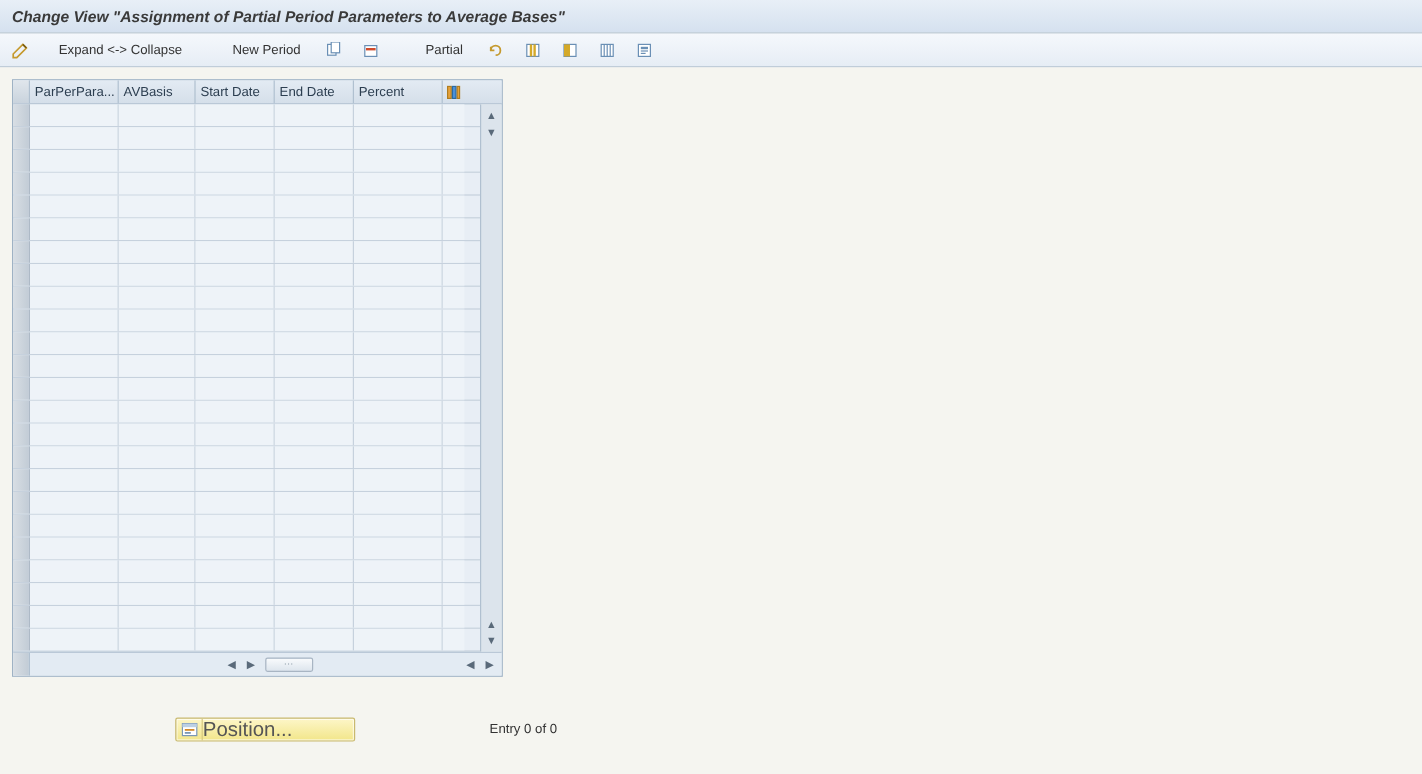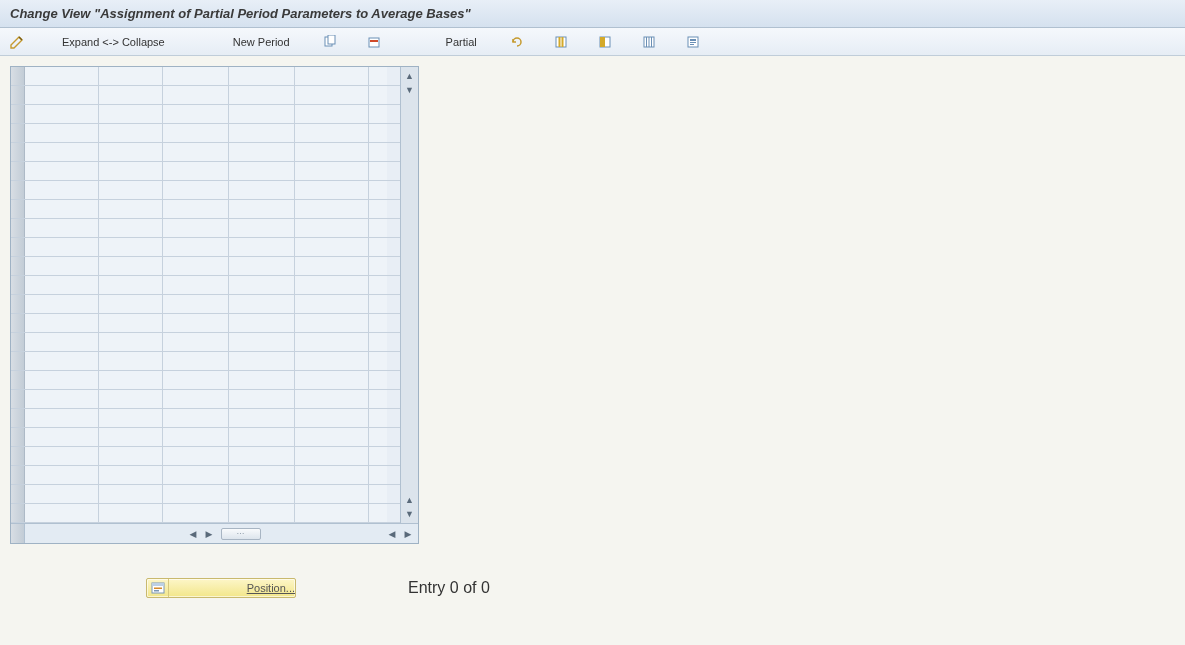--- a/index.html
+++ b/index.html
@@ -24,21 +24,21 @@
       font-size: 13px;
       color: #3a3a3a;
     }
     .toolbar {
       background: linear-gradient(to bottom, #f5f8fc 0%, #e6edf5 100%);
       border-bottom: 1px solid #c0cdd9;
       padding: 1px 8px;
       height: 28px;
       display: flex;
       align-items: center;
-      gap: 24px;
+      gap: 11px;
       position: relative;
     }
     .toolbar .pencil {
       width: 18px;
       height: 18px;
       display: inline-flex;
       align-items: center;
       justify-content: center;
       margin-right: 6px;
       cursor: pointer;
@@ -218,29 +218,28 @@
     .position-btn .icon {
       width: 22px;
       height: 100%;
       border-right: 1px solid #d6c87f;
       display: flex;
       align-items: center;
       justify-content: center;
     }
     .position-btn .label {
       flex: 1;
-      text-align: right;
+      text-align: left;
       color: #555;
-      font-size: 11px;
-      text-decoration: underline;
+      font-size: 17px;
     }
     .entry-text {
       margin-left: 100px;
       color: #333;
-      font-size: 16px;
+      font-size: 11px;
       padding-left: 12px;
     }
   </style>
 </head>
 <body>
 
 <div class="title-bar">
   <span class="title">Change View "Assignment of Partial Period Parameters to Average Bases"</span>
 </div>
 
@@ -300,20 +299,36 @@
         <rect x="2" y="2" width="10" height="10" fill="#fff" stroke="#6a8fb5"></rect>
         <rect x="4" y="4" width="6" height="2" fill="#6a8fb5"></rect>
         <rect x="4" y="7" width="6" height="1" fill="#6a8fb5"></rect>
         <rect x="4" y="9" width="4" height="1" fill="#6a8fb5"></rect>
       </svg>
   </span>
 </div>
 
 <div class="content">
   <div class="grid-wrap">
+    <div class="grid-head">
+      <div class="sel-col"></div>
+      <div id="hcells" style="display: contents;"></div>
+      <div class="hcell" style="width: 74px;">ParPerPara...</div>
+        <div class="hcell" style="width: 64px;">AVBasis</div>
+        <div class="hcell" style="width: 66px;">Start Date</div>
+        <div class="hcell" style="width: 66px;">End Date</div>
+        <div class="hcell" style="width: 74px;">Percent</div>
+        <div class="cfg">
+        <svg width="12" height="12" viewBox="0 0 12 12">
+            <rect x="1" y="1" width="3" height="10" fill="#e6a23c" stroke="#b07d1f"></rect>
+            <rect x="5" y="1" width="3" height="10" fill="#4a90d9" stroke="#2c6aa0"></rect>
+            <rect x="9" y="1" width="2" height="10" fill="#e6a23c" stroke="#b07d1f"></rect>
+          </svg>
+      </div>
+    </div>
     <div class="grid-body">
       <div class="grid-rows" id="grid-rows">
           <div class="grid-row">
             <div class="sel-col"></div>
             <div class="cell" style="width: 74px;"></div>
             <div class="cell" style="width: 64px;"></div>
             <div class="cell" style="width: 66px;"></div>
             <div class="cell" style="width: 66px;"></div>
             <div class="cell" style="width: 74px;"></div>
             <div class="cell" style="width: 18px; border-right: none;"></div>

